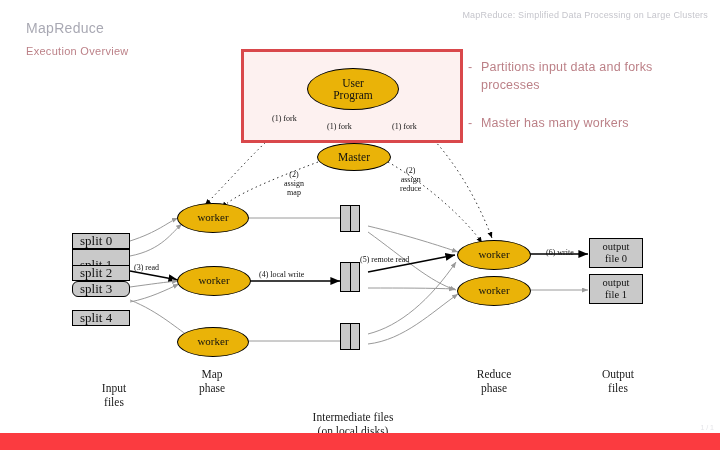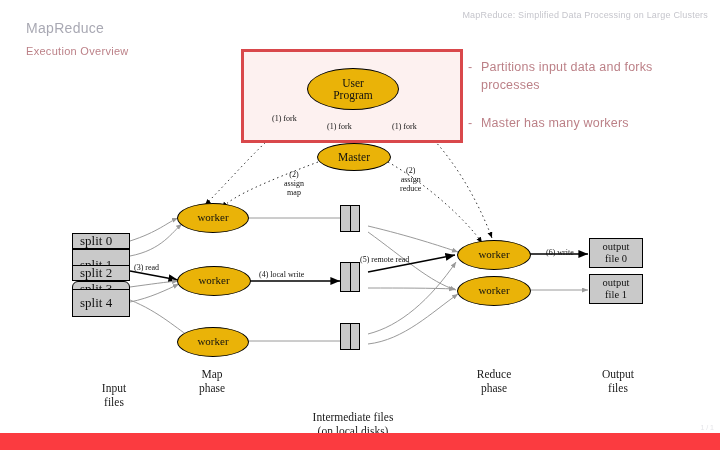--- a/index.html
+++ b/index.html
@@ -188,21 +188,21 @@
     </div>
   <div class="splitbox" style="left:72px;top:249px;width:58px;height:32px;">
     <span>split 1</span>
     </div>
   <div class="splitbox" style="left:72px;top:265px;width:58px;height:16px;">
     <span>split 2</span>
     </div>
   <div class="splitbox" style="left:72px;top:281px;width:58px;height:16px;border-radius:6px;">
     <span>split 3</span>
     </div>
-  <div class="splitbox" style="left:72px;top:289px;width:58px;height:28px;">
+  <div class="splitbox" style="left:72px;top:310px;width:58px;height:16px;">
     <span>split 4</span>
     </div>
 
   <div class="ifile" style="left:340px;top:205px;width:20px;height:27px;"></div>
   <div class="ifile" style="left:340px;top:262px;width:20px;height:30px;"></div>
   <div class="ifile" style="left:340px;top:323px;width:20px;height:27px;"></div>
 
   <div class="outbox" style="left:589px;top:238px;width:54px;height:30px;">
     <span>output</span>
     <span>file 0</span>

